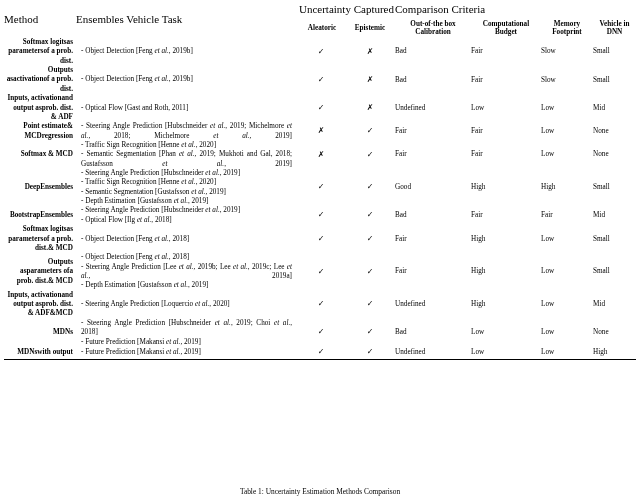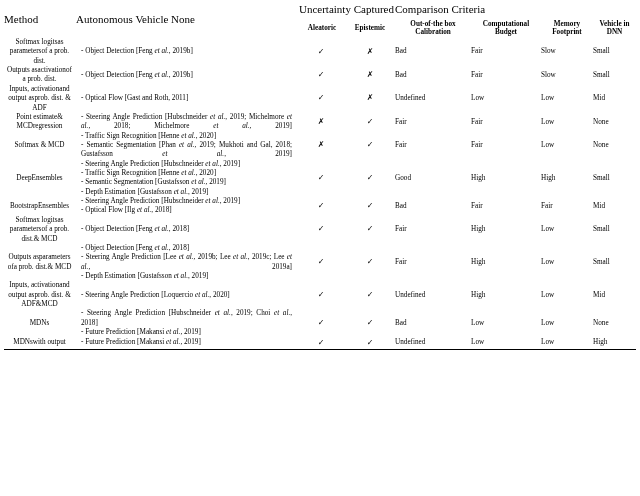--- a/index.html
+++ b/index.html
@@ -77,22 +77,22 @@
     font-size: 7.2px;
     text-align: center;
     vertical-align: middle;
     line-height: 1.18;
   }
   .hdr-sub td.left-pad { padding-left: 2px !important; }
 
   
   tbody tr td { font-size: 7.2px; }
   td.method {
-    font-weight: normal;
-    text-align: center;
+    font-weight: bold;
+    text-align: right;
     padding-left: 2px !important;
     padding-right: 3px !important;
     line-height: 1.3;
     vertical-align: middle;
   }
   td.task {
     text-align: justify;
     text-align-last: left;
     padding-left: 5px !important;
     padding-right: 5px !important;
@@ -143,21 +143,21 @@
         <col class="c-epis">
       <col class="c-cal">
         <col class="c-comp">
         <col class="c-mem">
         <col class="c-dnn">
     </colgroup>
 
     <thead>
       <tr class="hdr-top">
         <td rowspan="2">Method</td>
-        <td rowspan="2">Autonomous Vehicle None</td>
+        <td rowspan="2">Ensembles Vehicle Task</td>
         <td class="hdr-span hdr-uc" colspan="2">Uncertainty Captured</td>
         <td class="hdr-span hdr-cc" colspan="4">Comparison Criteria</td>
       </tr>
       <tr class="hdr-sub">
         <td class="left-pad">Aleatoric</td>
         <td>Epistemic</td>
         <td>
           <span>Out-of-the box</span><br>
           <span>Calibration</span>
         </td>
@@ -328,13 +328,14 @@
           <td class="crit rule-thin" style="padding-bottom: 1px;">Low</td>
           <td class="crit rule-thin" style="padding-bottom: 1px;">Low</td>
           <td class="crit rule-thin" style="padding-bottom: 1px;">High</td>
         </tr>
         <tr>
           <td colspan="8" style="border-top: 1.6px solid rgb(0, 0, 0); height: 0px;"></td>
         </tr>
       </tbody>
   </table>
 
+  <div class="caption">Table 1: Uncertainty Estimation Methods Comparison</div>
 </div>
 
 </body></html>

